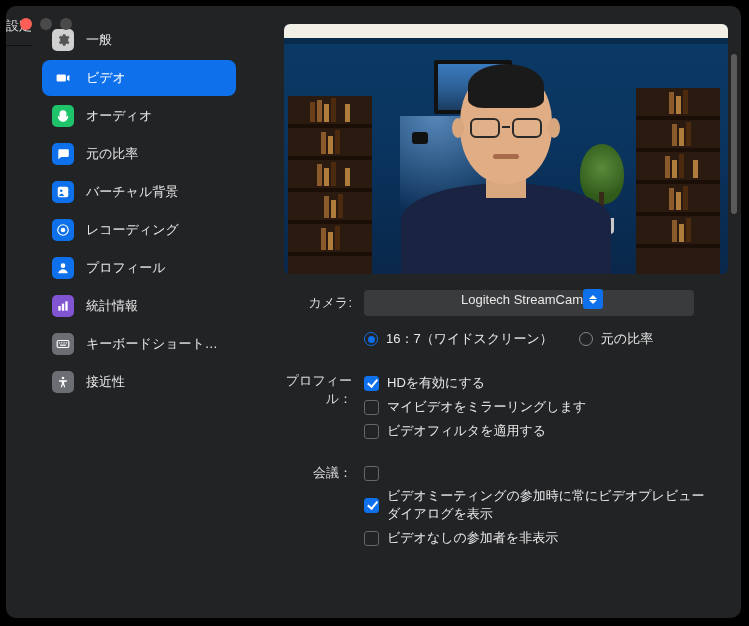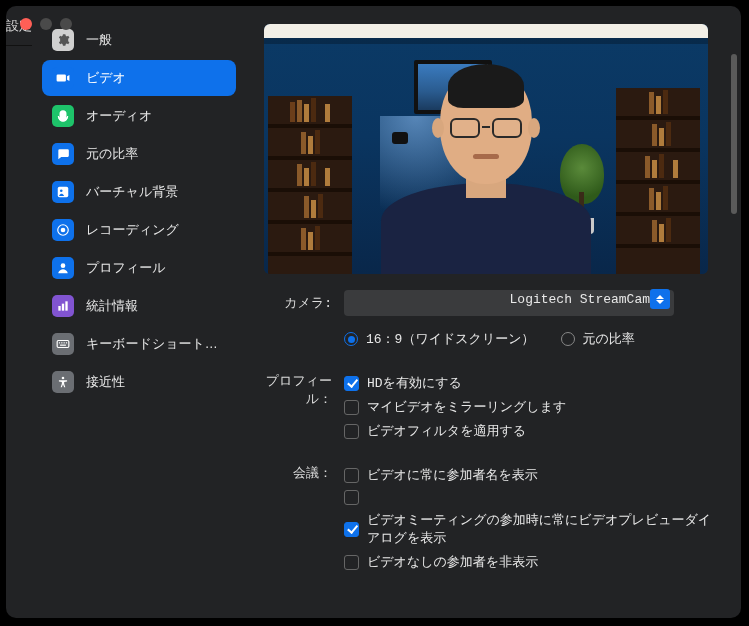--- a/index.html
+++ b/index.html
@@ -46,20 +46,21 @@
     border-radius: 50%;
   }
   .light-close { background: #ff5f56; }
   .light-min  { background: #4a4a4a; }
   .light-max  { background: #4a4a4a; }
   .title { font-weight: 500; color: #ddd; }
   .body {
     flex: 1;
     display: flex;
     overflow: hidden;
+    gap: 20px;
   }
   .sidebar {
     width: 214px;
     flex-shrink: 0;
     padding: 16px 10px;
     overflow-y: auto;
   }
   .sidebar-item {
     display: flex;
     align-items: center;
@@ -146,35 +147,34 @@
   .glasses { position:absolute; top:50px; left:10px; right:10px; height:20px; }
   .lens { position:absolute; width:30px; height:20px; border:2px solid #2a2a2a; border-radius:6px; background:rgba(255,255,255,0.05); }
   .lens.l{ left:0;} .lens.r{ right:0;}
   .bridge { position:absolute; top:8px; left:32px; right:32px; height:2px; background:#2a2a2a; }
   .mouth { position:absolute; top:86px; left:50%; transform:translateX(-50%); width:26px; height:5px; background:#a76a4a; border-radius:3px; }
 
   .form-row {
     display: flex;
     align-items: flex-start;
     margin-bottom: 8px;
-    font-family: Liberation Mono, monospace;
   }
   .form-label {
     width: 80px;
     text-align: right;
     padding-right: 12px;
     padding-top: 4px;
     color: #ddd;
     flex-shrink: 0;
   }
   .form-body { flex: 1; }
   .dropdown {
     display: flex;
     align-items: center;
-    justify-content: flex-end;
+    justify-content: center;
     width: 330px;
     height: 26px;
     background: #3a3b3d;
     border-radius: 4px;
     padding: 0 4px 8px 10px;
     cursor: pointer;
   }
   .dropdown-caret {
     width: 20px;
     height: 20px;
@@ -428,21 +428,21 @@
             <span class="dropdown-caret">
               <span style="display:flex;flex-direction:column;align-items:center">
                 <span class="caret-glyph caret-up"></span>
                 <span class="caret-glyph caret-down"></span>
               </span>
             </span>
           </div>
           <div class="radio-group" id="aspect-radios">
               <div class="radio-row">
                 <span class="radio checked"></span>
-                <span>16：9（ワイドスクリーン）</span>
+                <span>16：7（ワイドスクリーン）</span>
               </div>
               <div class="radio-row">
                 <span class="radio"></span>
                 <span>元の比率</span>
               </div>
             </div>
         </div>
       </div>
 
       <div class="form-row">
@@ -461,24 +461,20 @@
               <span>ビデオフィルタを適用する</span>
             </div>
           </div>
       </div>
 
       <div class="form-row" style="margin-top:14px">
         <div class="form-label">会議：</div>
         <div class="form-body" id="meeting-opts">
             <div class="check-row">
               <span class="checkbox"></span>
-              <span>ビデオに常に参加者名を表示</span>
-            </div>
-            <div class="check-row">
-              <span class="checkbox"></span>
             </div>
             <div class="check-row">
               <span class="checkbox checked"></span>
               <span>ビデオミーティングの参加時に常にビデオプレビューダイアログを表示</span>
             </div>
             <div class="check-row">
               <span class="checkbox"></span>
               <span>ビデオなしの参加者を非表示</span>
             </div>
           </div>

